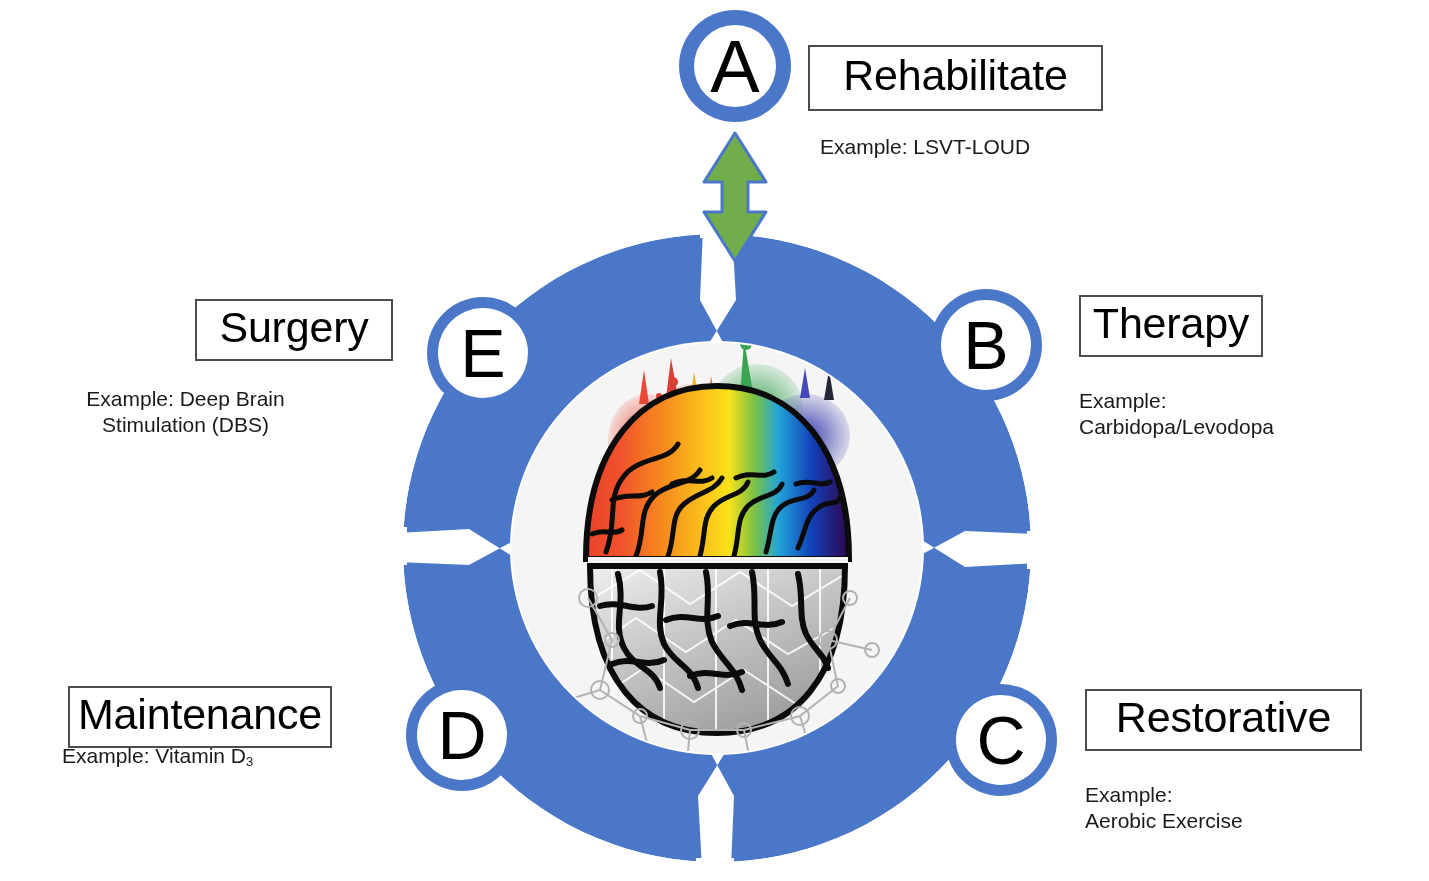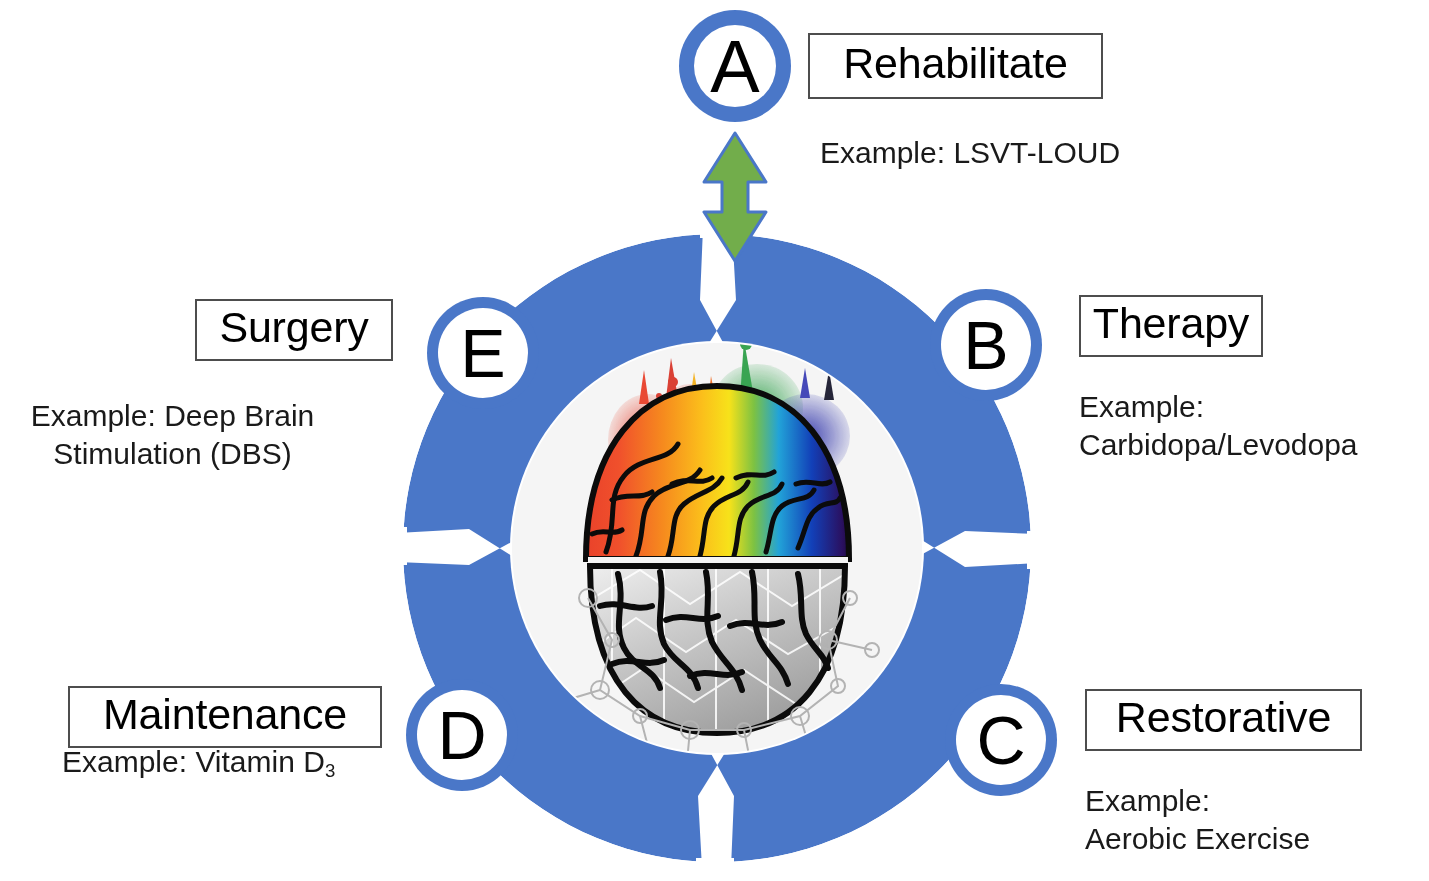--- a/index.html
+++ b/index.html
@@ -42,21 +42,21 @@
     padding: 2px 14px 6px 14px;
     font-size: 43px;
     line-height: 1.05;
     letter-spacing: -0.2px;
     white-space: nowrap;
     color: #000000;
   }
 
   .example-text {
     position: absolute;
-    font-size: 30px;
+    font-size: 21px;
     line-height: 1.25;
     color: #1a1a1a;
     white-space: pre-line;
   }
   .example-text.italic { }
   .example-text.center { text-align: center; }
 
   .example-text sub {
     font-size: 0.62em;
     vertical-align: -0.25em;
@@ -277,31 +277,31 @@
       <circle cx="735" cy="66" r="41" fill="#ffffff"></circle>
     </g>
   </svg>
 
   <div class="marker-letter a-letter" style="left:695px; top:24px; width:80px; height:84px;">A</div>
   <div class="marker-letter" style="left:443px; top:312px; width:80px; height:82px;">E</div>
   <div class="marker-letter" style="left:946px; top:304px; width:80px; height:82px;">B</div>
   <div class="marker-letter" style="left:422px; top:694px; width:80px; height:82px;">D</div>
   <div class="marker-letter" style="left:961px; top:699px; width:80px; height:82px;">C</div>
 
-  <div class="label-box" style="left:808px; top:33px; width:295px; height:66px;">Rehabilitate</div>
+  <div class="label-box" style="left:808px; top:45px; width:295px; height:66px;">Rehabilitate</div>
   <div class="example-text" style="left:820px; top:134px; width:420px;">Example: LSVT-LOUD</div>
 
   <div class="label-box" style="left:1079px; top:295px; width:184px; height:62px;">Therapy</div>
   <div class="example-text italic" style="left:1079px; top:388px; width:350px;">Example:
 Carbidopa/Levodopa</div>
 
   <div class="label-box" style="left:1085px; top:689px; width:277px; height:62px;">Restorative</div>
   <div class="example-text italic" style="left:1085px; top:782px; width:340px;">Example:
 Aerobic Exercise</div>
 
-  <div class="label-box" style="left:68px; top:686px; width:314px; height:62px;">Maintenance</div>
+  <div class="label-box" style="left:68px; top:686px; width:264px; height:62px;">Maintenance</div>
   <div class="example-text italic" style="left:62px; top:743px; width:340px;"><span>Example: Vitamin D</span><sub>3</sub></div>
 
   <div class="label-box" style="left:195px; top:299px; width:198px; height:62px;">Surgery</div>
-  <div class="example-text center" style="left:0px; top:386px; width:345px;margin-top:11px;">Example: Deep Brain
+  <div class="example-text center" style="left:13px; top:386px; width:345px;">Example: Deep Brain
 Stimulation (DBS)</div>
 
 </div>
 
 </body></html>

